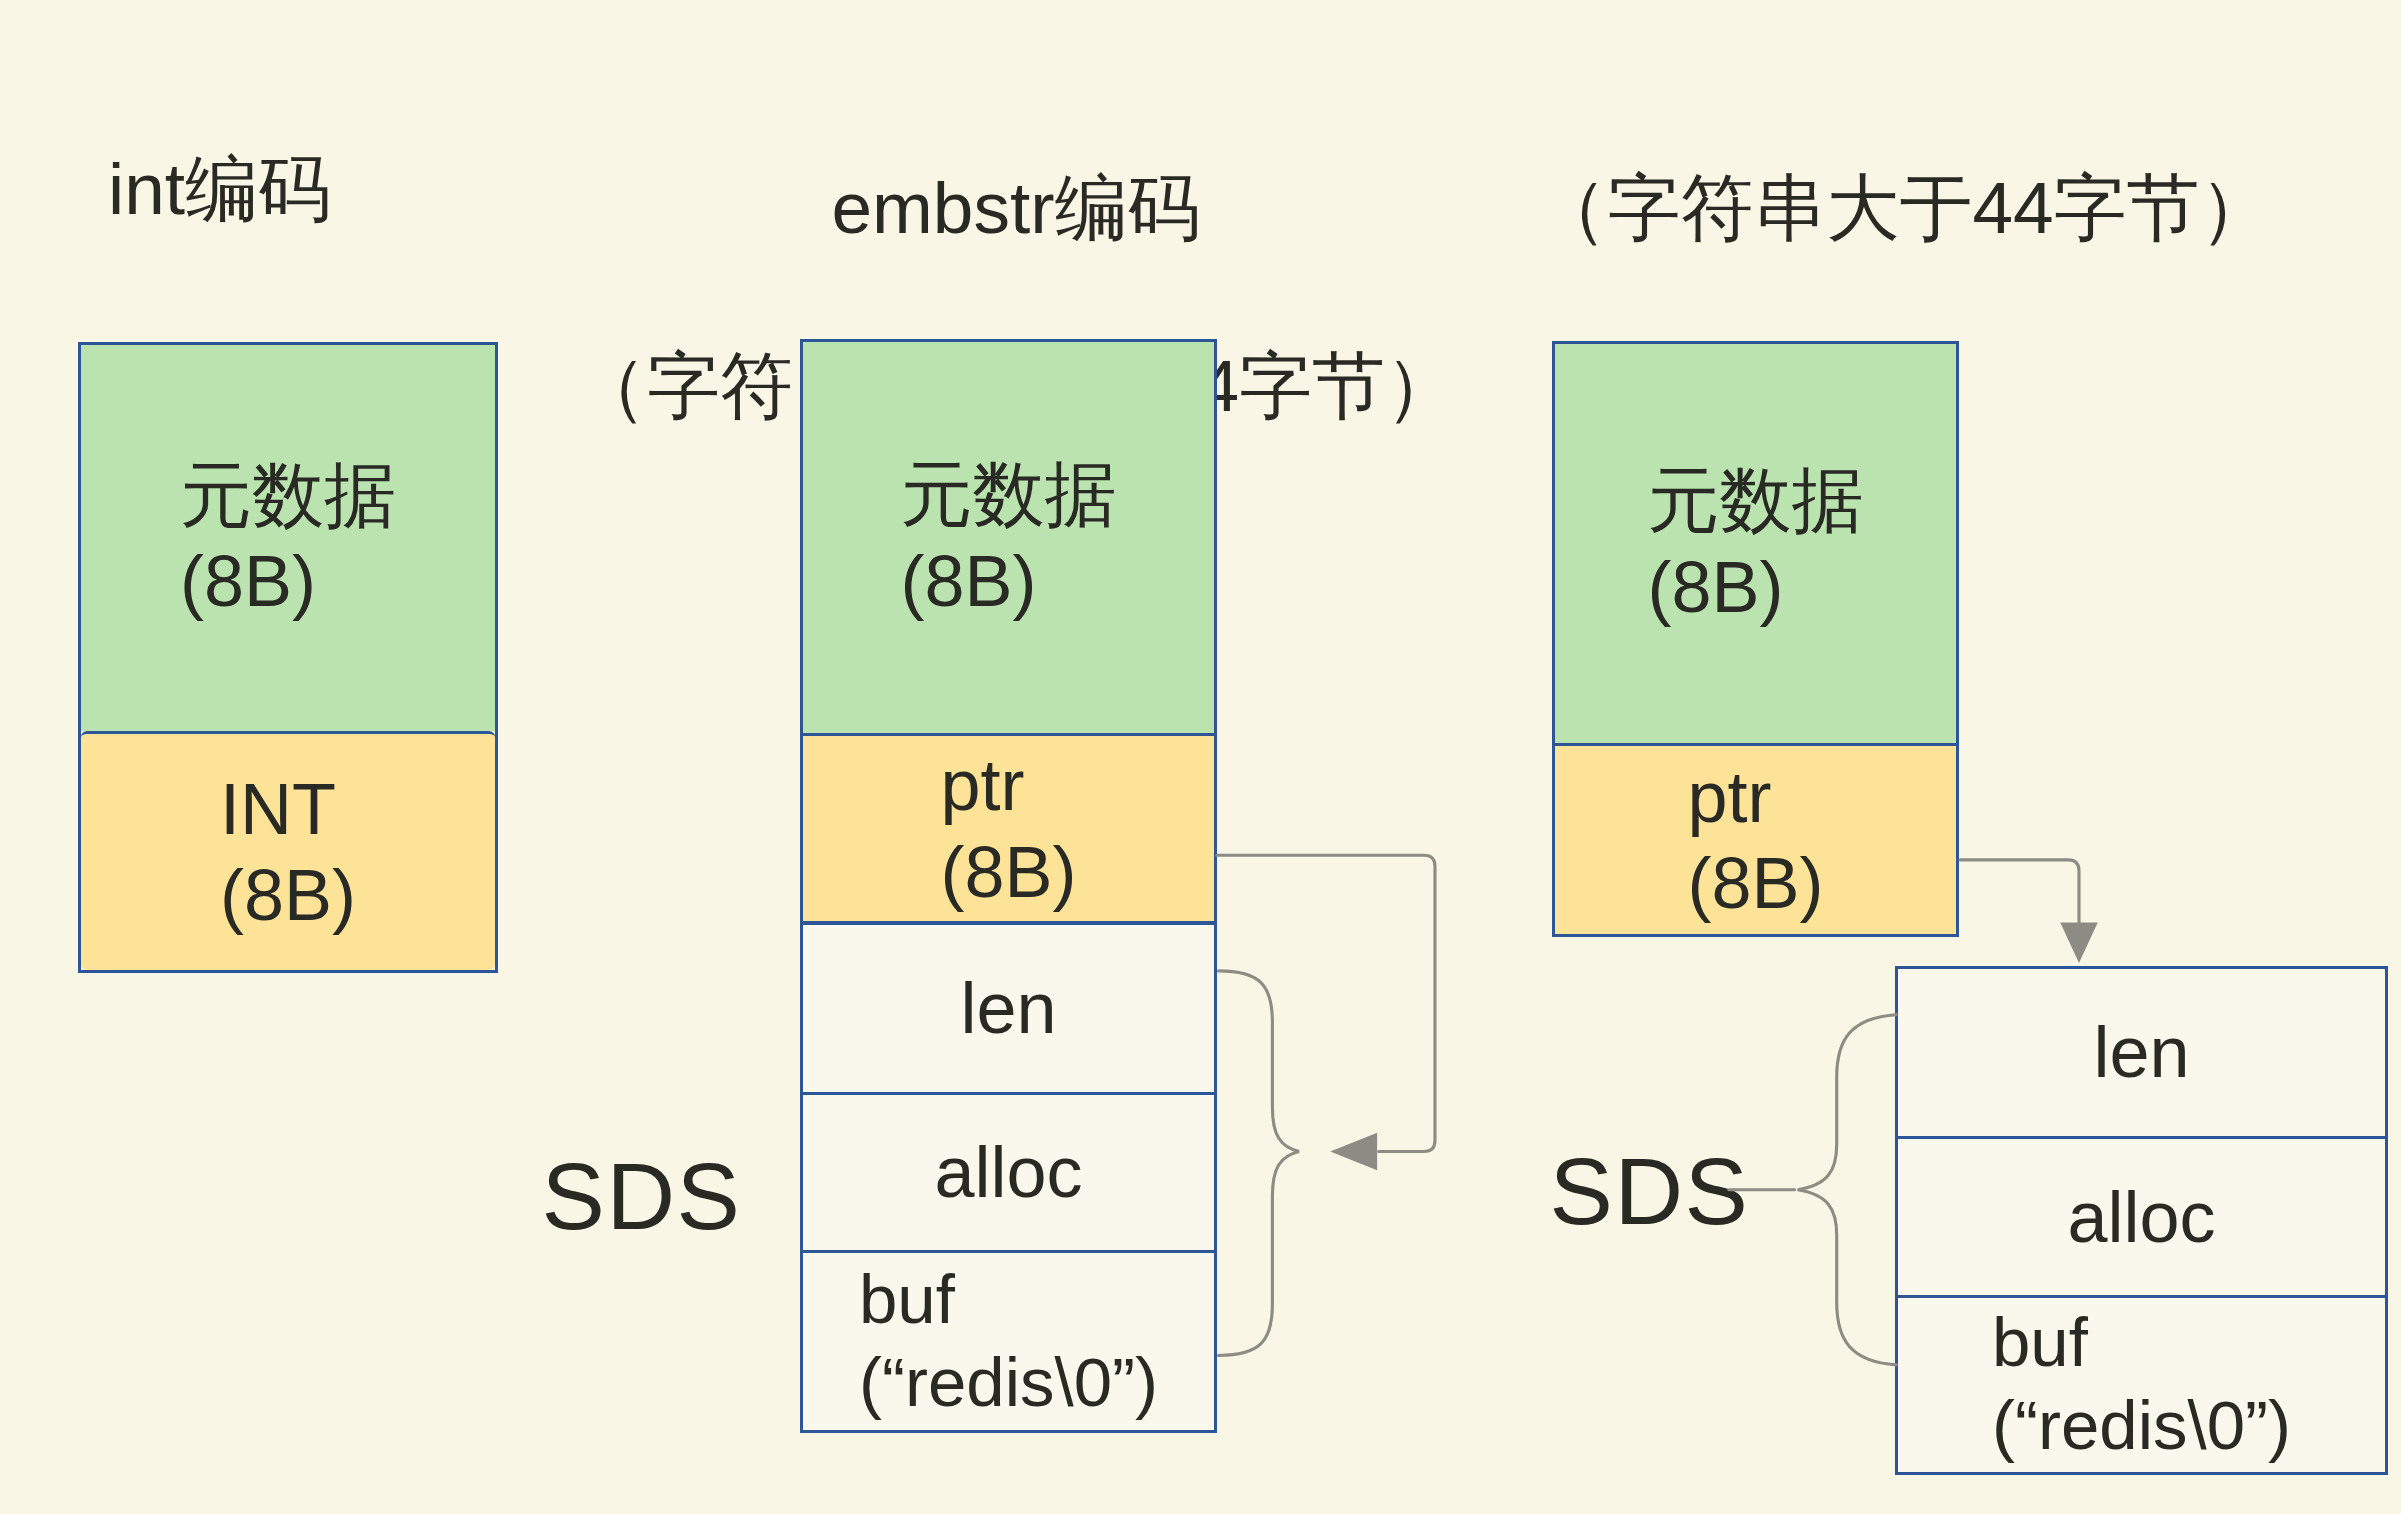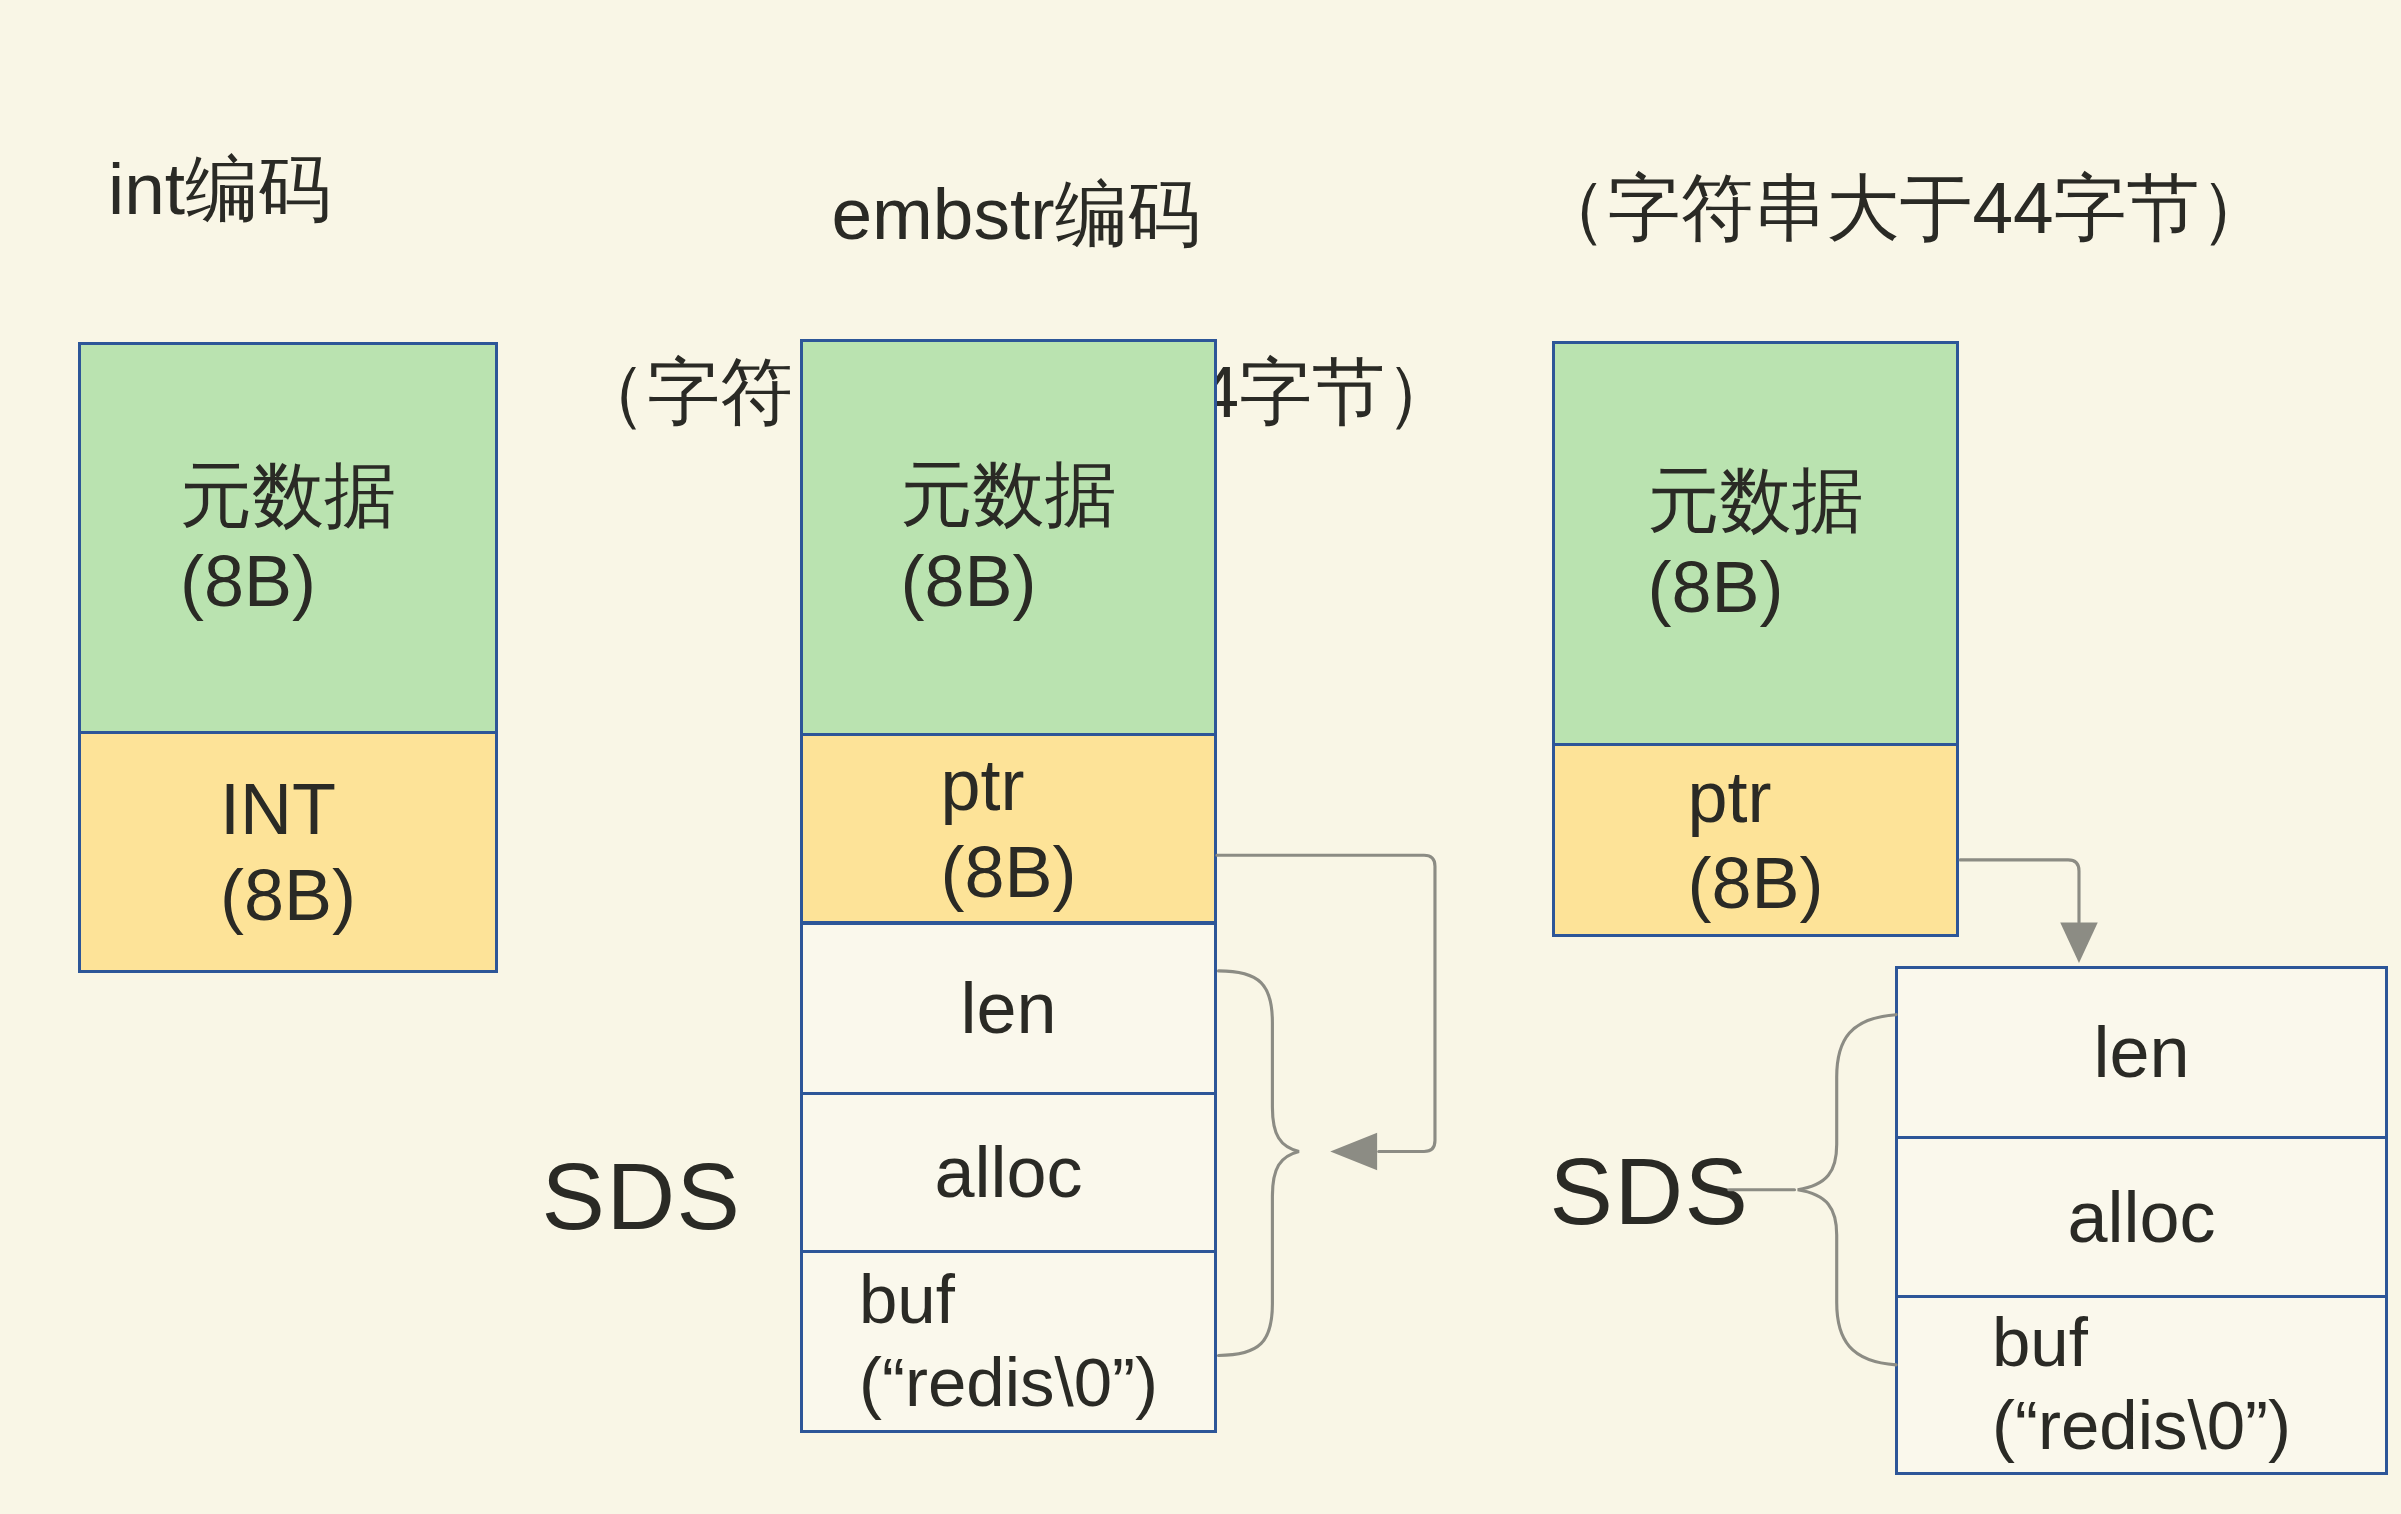--- a/index.html
+++ b/index.html
@@ -34,33 +34,33 @@
   svg.connectors path{stroke:var(--line);stroke-width:4;fill:none;stroke-linecap:round;}
   svg.connectors polygon{fill:var(--line);stroke:none;}
 </style>
 </head>
 <body>
 
 <div class="canvas">
 
   <div class="title" style="left:108px;top:108px;">int编码</div>
 
-  <div class="title center" style="left:469px;top:44px;width:1094px;">
+  <div class="title center" style="left:469px;top:38px;width:1094px;">
     <div>embstr编码</div>
     <div>（字符串小于等于44字节）</div>
   </div>
 
   <div class="title center" style="left:1446px;top:38px;width:915px;">
     <div>（字符串大于44字节）</div>
   </div>
 
   <div class="stack" style="left:78px;top:306px;width:420px;">
     <div class="cell green" style="height:386px;">元数据
 (8B)</div>
-    <div class="cell yellow sep5" style="height:236px;">INT
+    <div class="cell yellow sep5" style="height:236px;border-radius:6px;">INT
 (8B)</div>
   </div>
 
   <div class="stack" style="left:800px;top:303px;width:417px;">
     <div class="cell green" style="height:391px;">元数据
 (8B)</div>
     <div class="cell yellow sep5" style="height:185px;">ptr
 (8B)</div>
     <div class="cell sep6" style="height:167px;">len</div>
     <div class="cell" style="height:155px;">alloc</div>

